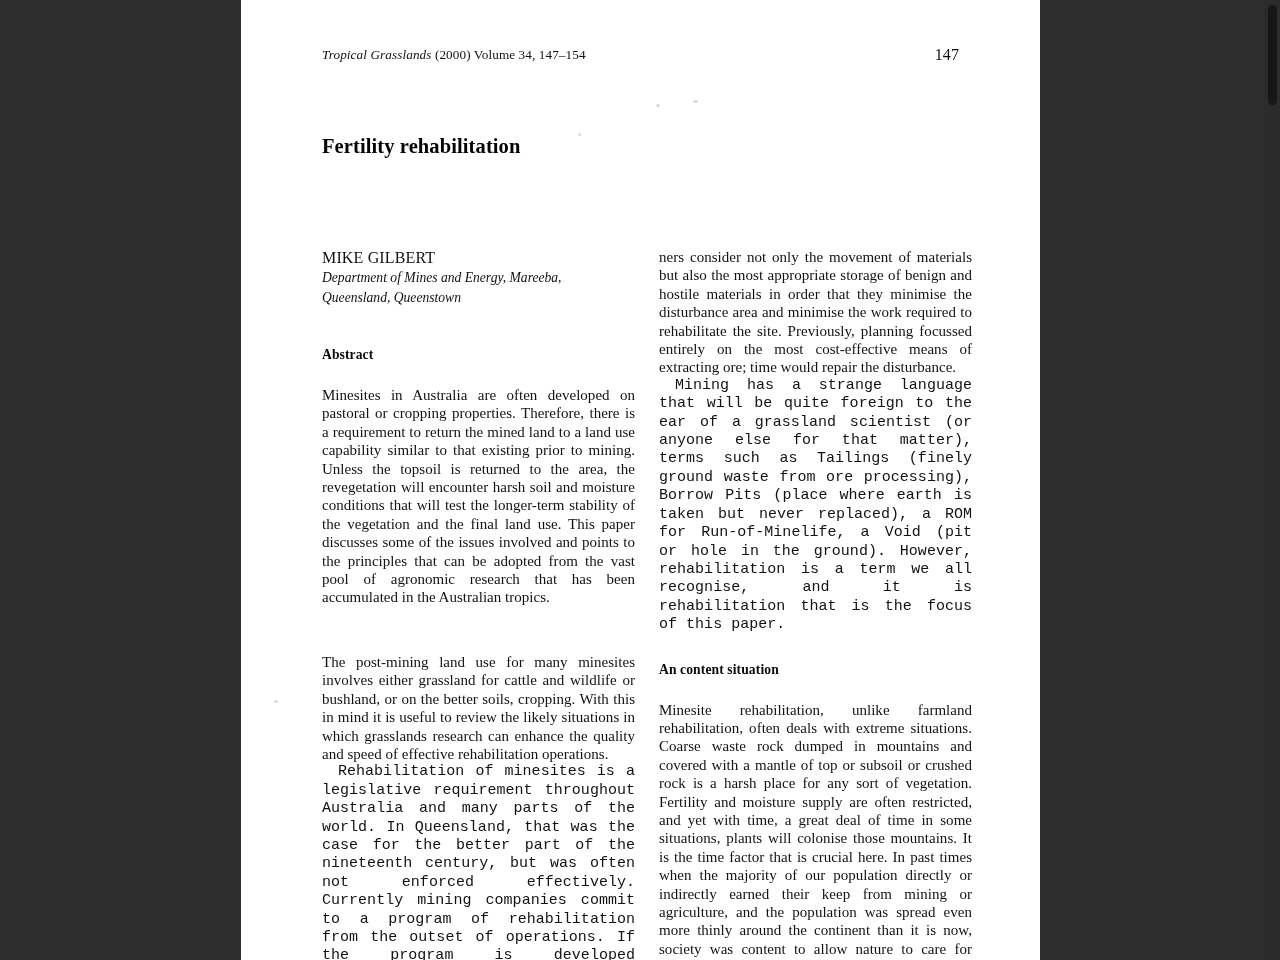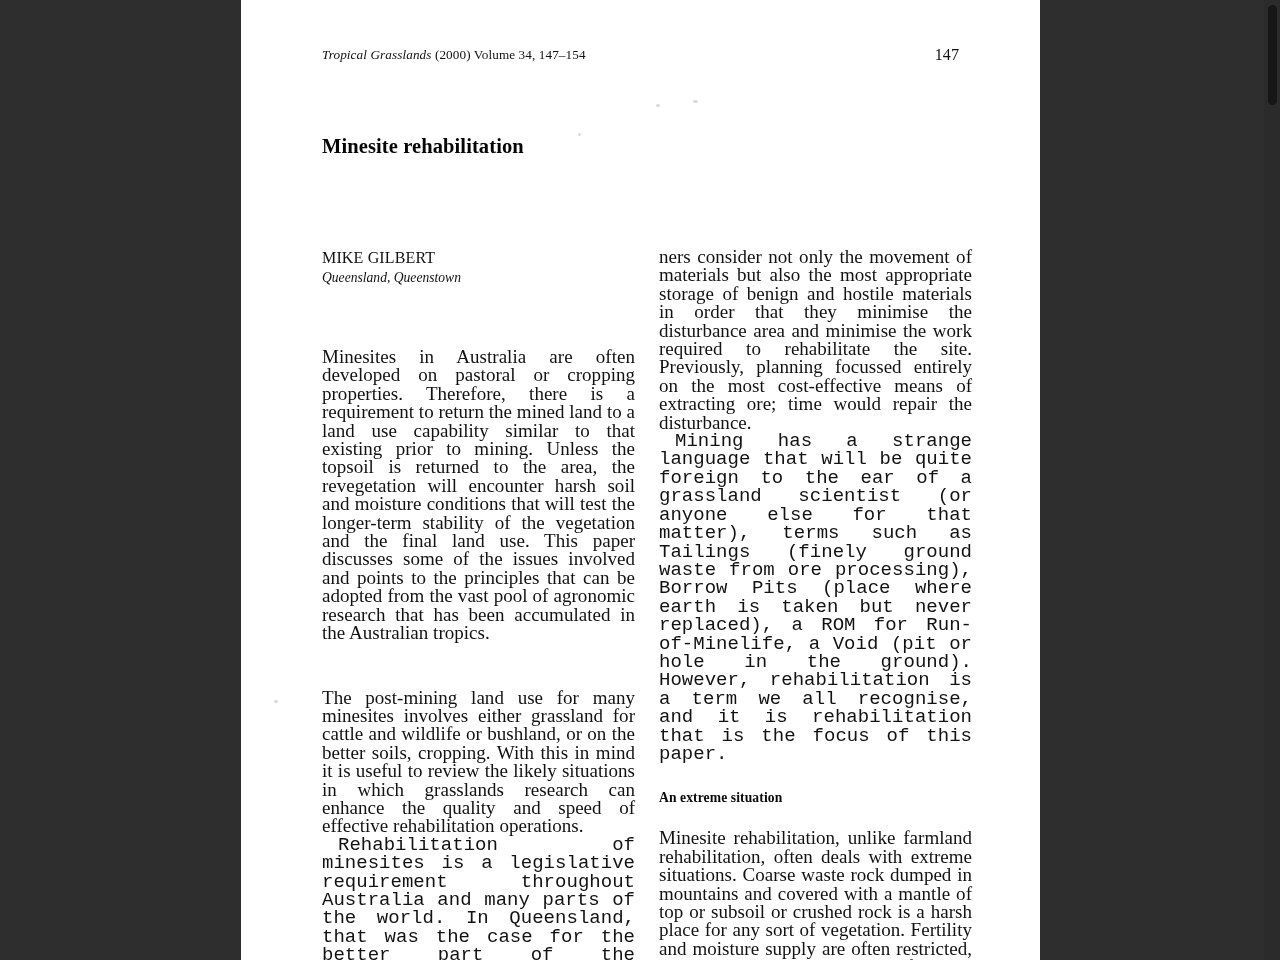--- a/index.html
+++ b/index.html
@@ -109,21 +109,21 @@
   h2.section-head {
     font-size: 13.6px;
     font-weight: bold;
     color: #0a0a0a;
     margin: 0;
     line-height: 18px;
     letter-spacing: 0.1px;
   }
 
   p.body-text {
-    font-size: 19px;
+    font-size: 15px;
     line-height: 18.4px;
     color: #121212;
     margin: 0;
     text-align: justify;
     text-justify: inter-word;
     hyphens: manual;
     letter-spacing: 0.02px;
   }
   p.indent {
     text-indent: 16px;
@@ -172,31 +172,33 @@
   <div id="page">
     <div id="page-inner">
 
       <div class="running-head">
         <div>
           <span class="journal-italic">Tropical Grasslands</span><span> (2000) Volume 34, 147–154</span>
         </div>
         <div class="folio">147</div>
       </div>
 
-      <h1 class="article-title">Minesite rehabilitation</h1>
+      <h1 class="article-title">Fertility rehabilitation</h1>
 
       <div class="columns">
 
         <div class="col col-left">
 
           <div class="byline-name">MIKE GILBERT</div>
+          <div class="byline-affil">Department of Mines and Energy, Mareeba,</div>
           <div class="byline-affil">Queensland, Queenstown</div>
 
           <div class="gap-byline"></div>
 
+          <h2 class="section-head">Abstract</h2>
 
           <div class="gap-abshead"></div>
 
           <p class="body-text">Minesites in Australia are often developed on pastoral or cropping properties. Therefore, there is a requirement to return the mined land to a land use capability similar to that existing prior to mining. Unless the topsoil is returned to the area, the revegetation will encounter harsh soil and moisture conditions that will test the longer-term stability of the vegetation and the final land use. This paper discusses some of the issues involved and points to the principles that can be adopted from the vast pool of agronomic research that has been accumulated in the Australian tropics.</p>
 
           <div class="gap-introhd"></div>
 
 
           <div class="gap-intro"></div>
 
@@ -207,21 +209,21 @@
         </div>
 
         <div class="col col-right">
 
           <p class="body-text">ners consider not only the movement of materials but also the most appropriate storage of benign and hostile materials in order that they minimise the disturbance area and minimise the work required to rehabilitate the site. Previously, planning focussed entirely on the most cost-effective means of extracting ore; time would repair the disturbance.</p>
 
           <p class="body-text indent">Mining has a strange language that will be quite foreign to the ear of a grassland scientist (or anyone else for that matter), terms such as Tailings (finely ground waste from ore processing), Borrow Pits (place where earth is taken but never replaced), a ROM for Run-of-Minelife, a Void (pit or hole in the ground). However, rehabilitation is a term we all recognise, and it is rehabilitation that is the focus of this paper.</p>
 
           <div class="gap-sechead"></div>
 
-          <h2 class="section-head">An extreme situation</h2>
+          <h2 class="section-head">An content situation</h2>
 
           <div class="gap-secbody"></div>
 
           <p class="body-text">Minesite rehabilitation, unlike farmland rehabilitation, often deals with extreme situations. Coarse waste rock dumped in mountains and covered with a mantle of top or subsoil or crushed rock is a harsh place for any sort of vegetation. Fertility and moisture supply are often restricted, and yet with time, a great deal of time in some situations, plants will colonise those mountains. It is the time factor that is crucial here. In past times when the majority of our population directly or indirectly earned their keep from mining or agriculture, and the population was spread even more thinly around the continent than it is now, society was content to allow nature to care for itself, perhaps with the knowledge that time would heal the situation. Gradually it did, at places like Mt Lyell (hard-rock mining of copper at Queenstown,</p>
 
         </div>
       </div>
 
       <span class="speck" style="left:415px;top:104px;width:4px;height:3px;"></span>
       <span class="speck" style="left:452px;top:100px;width:5px;height:3px;"></span>

